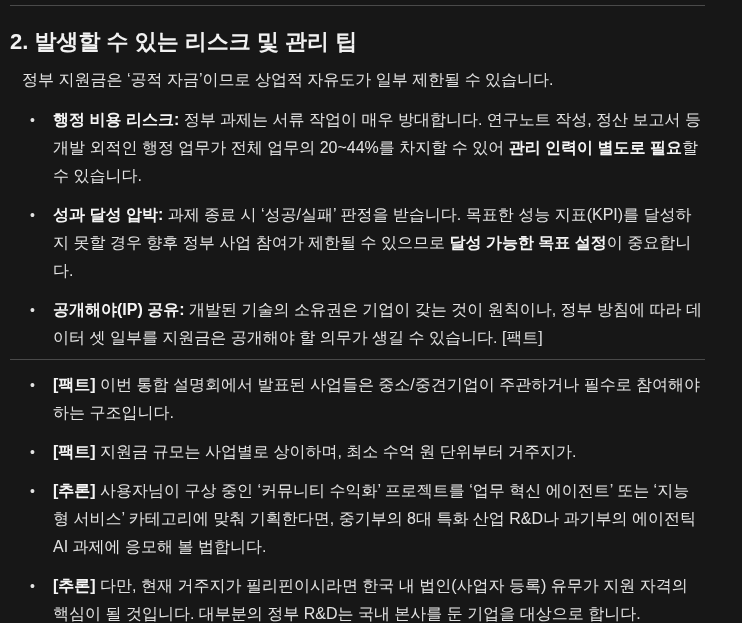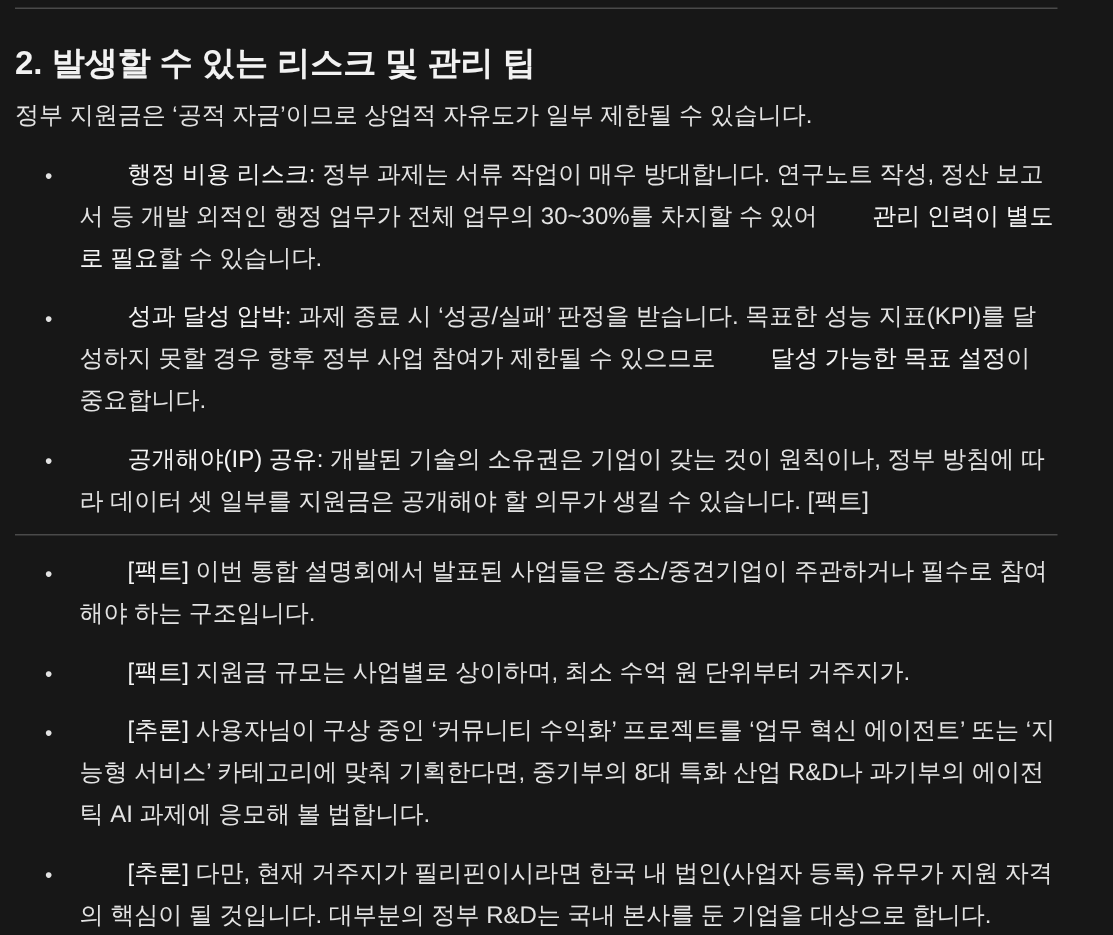--- a/index.html
+++ b/index.html
@@ -30,59 +30,58 @@
   hr.divider.top { margin-top: 5px; }
   hr.divider.mid { margin-top: 7px; }
   h3.section-heading {
     font-size: 22px;
     line-height: 24px;
     font-weight: 700;
     color: #f2f2f2;
     margin: 24px 0 10px 0;
   }
   p.intro {
-    margin: 0;
+    margin: 12px;
   }
   ul.bullet-list {
     list-style: none;
     margin: 11px 0 0 0;
     padding: 0 0 0 43px;
   }
   ul.bullet-list li {
     position: relative;
     margin: 0 0 11px 0;
   }
   ul.bullet-list li:last-child { margin-bottom: 0; }
   .bullet {
     position: absolute;
     left: -23px;
     top: 0;
     color: #e3e3e3;
     font-size: 14px;
   }
   b, strong {
-    font-weight: 400;
+    font-weight: 700;
     color: #f5f5f5;
-    margin-left: 32px;
   }
 </style>
 </head>
 <body>
 
 <div class="content">
 
   <hr class="divider top">
 
   <h3 class="section-heading">2. 발생할 수 있는 리스크 및 관리 팁</h3>
 
   <p class="intro">정부 지원금은 ‘공적 자금’이므로 상업적 자유도가 일부 제한될 수 있습니다.</p>
 
   <ul class="bullet-list">
     <li>
-      <span class="bullet">•</span><b>행정 비용 리스크:</b><span> 정부 과제는 서류 작업이 매우 방대합니다. 연구노트 작성, 정산 보고서 등 개발 외적인 행정 업무가 전체 업무의 30~30%를 차지할 수 있어 </span><b>관리 인력이 별도로 필요</b><span>할 수 있습니다.</span>
+      <span class="bullet">•</span><b>행정 비용 리스크:</b><span> 정부 과제는 서류 작업이 매우 방대합니다. 연구노트 작성, 정산 보고서 등 개발 외적인 행정 업무가 전체 업무의 20~44%를 차지할 수 있어 </span><b>관리 인력이 별도로 필요</b><span>할 수 있습니다.</span>
     </li>
     <li>
       <span class="bullet">•</span><b>성과 달성 압박:</b><span> 과제 종료 시 ‘성공/실패’ 판정을 받습니다. 목표한 성능 지표(KPI)를 달성하지 못할 경우 향후 정부 사업 참여가 제한될 수 있으므로 </span><b>달성 가능한 목표 설정</b><span>이 중요합니다.</span>
     </li>
     <li>
       <span class="bullet">•</span><b>공개해야(IP) 공유:</b><span> 개발된 기술의 소유권은 기업이 갖는 것이 원칙이나, 정부 방침에 따라 데이터 셋 일부를 지원금은 공개해야 할 의무가 생길 수 있습니다. [팩트]</span>
     </li>
   </ul>
 
   <hr class="divider mid">

